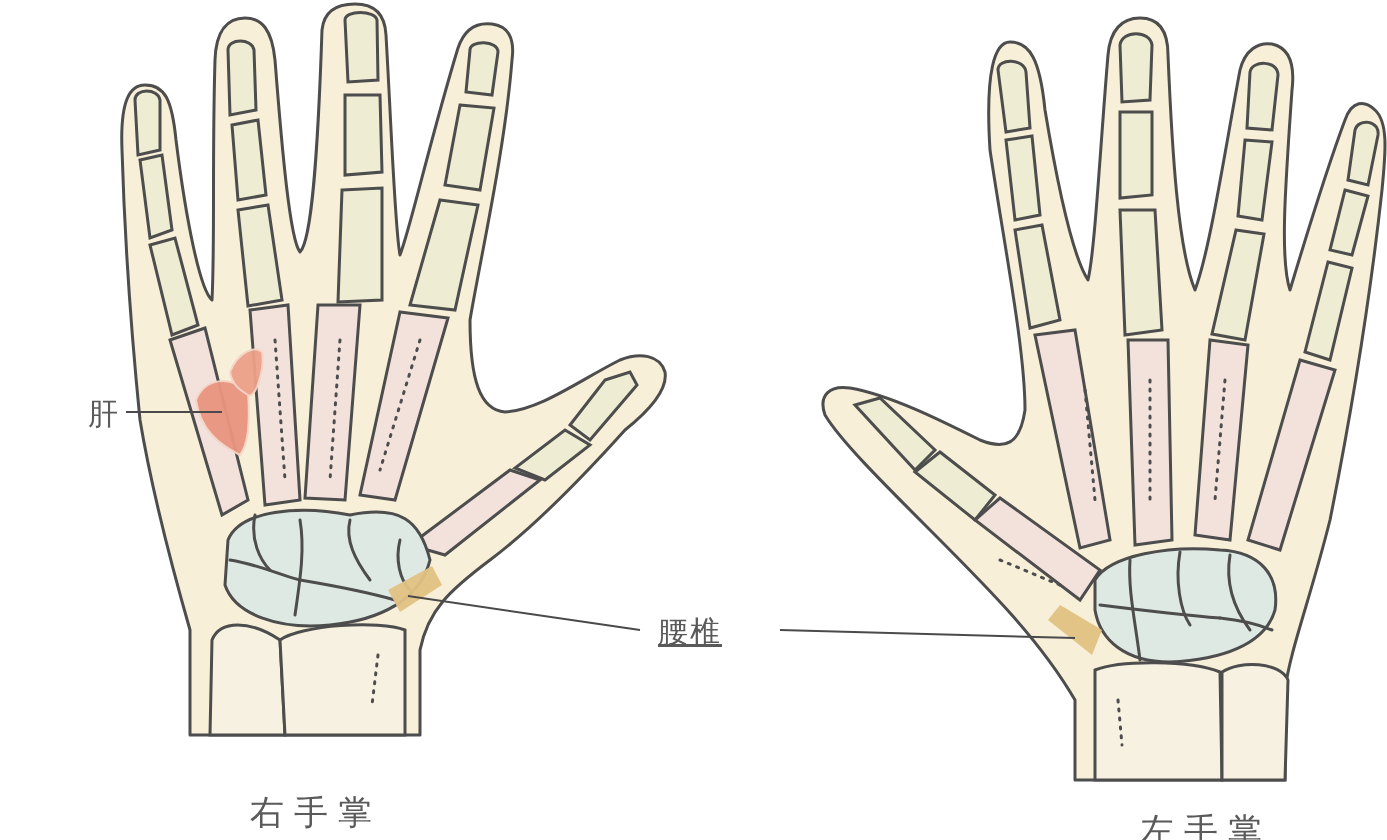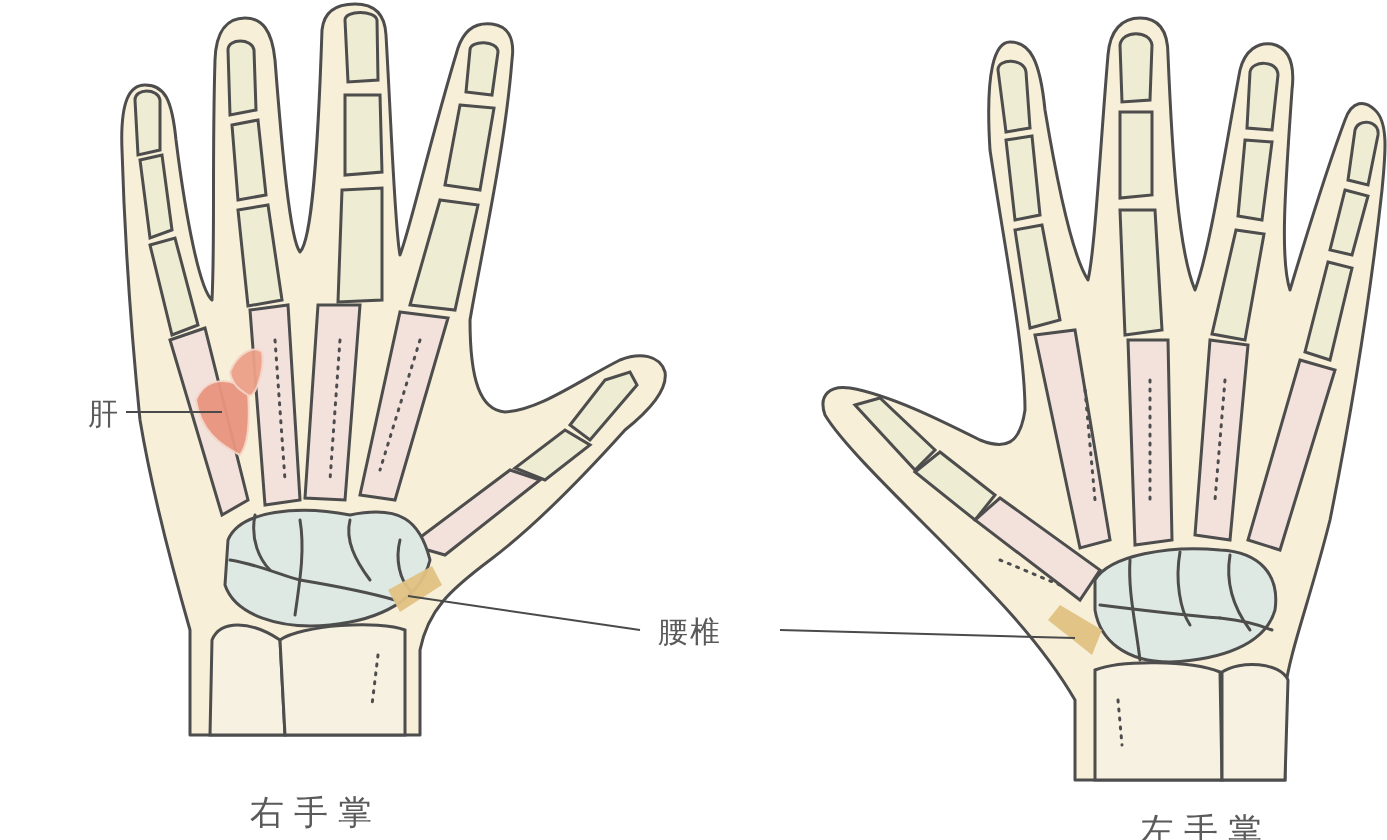--- a/index.html
+++ b/index.html
@@ -140,15 +140,15 @@
     <path d="M1048 620 L1060 605 L1102 630 L1092 655 Z" fill="#e2c183" opacity="0.95"></path>
   </g>
 
   <line class="leader" x1="126" y1="412" x2="222" y2="412"></line>
   <line class="leader" x1="408" y1="596" x2="640" y2="630"></line>
   <line class="leader" x1="780" y1="630" x2="1075" y2="638"></line>
 </svg>
 </div>
 
 <div class="label" style="left:88px; top:394px;">肝</div>
-<div class="label" style="left:658px; top:612px;">腰椎</div>
+<div class="label" style="left:658px; top:612px;text-decoration:underline;">腰椎</div>
 <div class="caption" style="left:250px; top:790px;">右手掌</div>
 <div class="caption" style="left:1140px; top:808px;">左手掌</div>
 
 </body></html>

